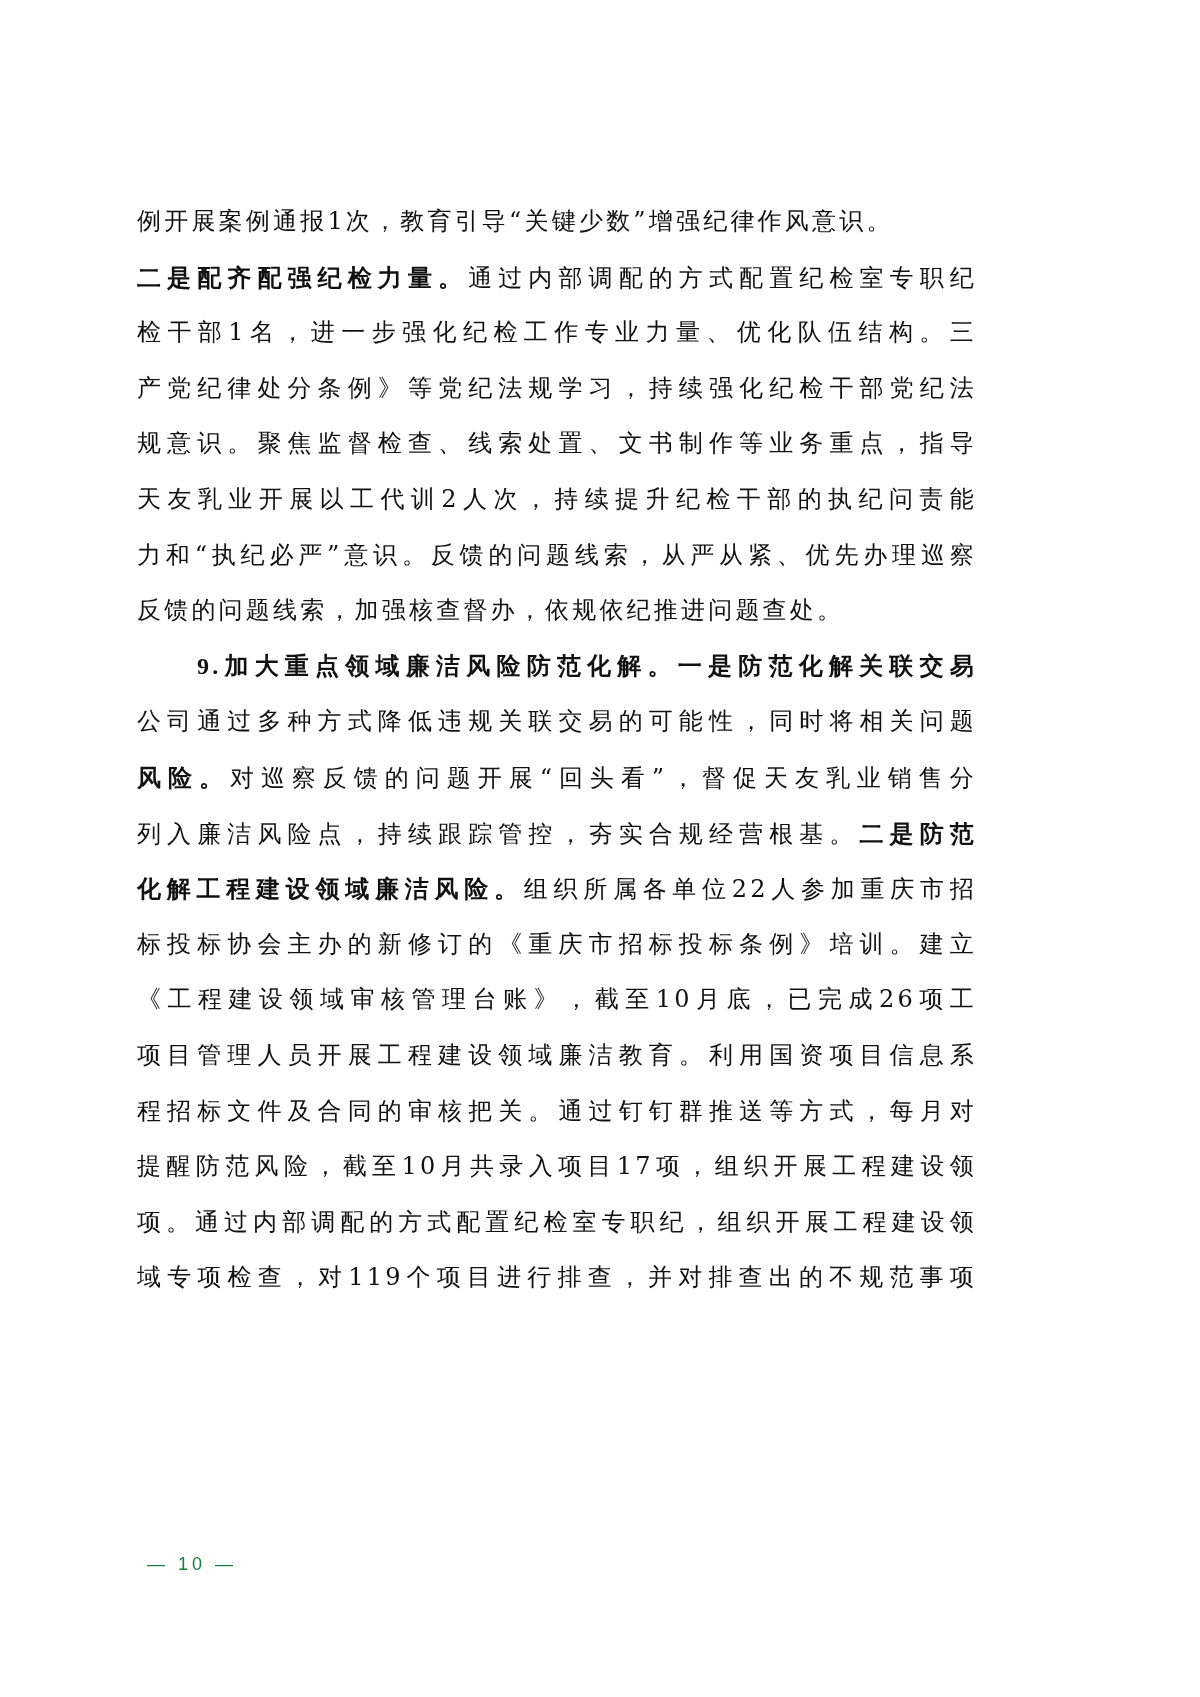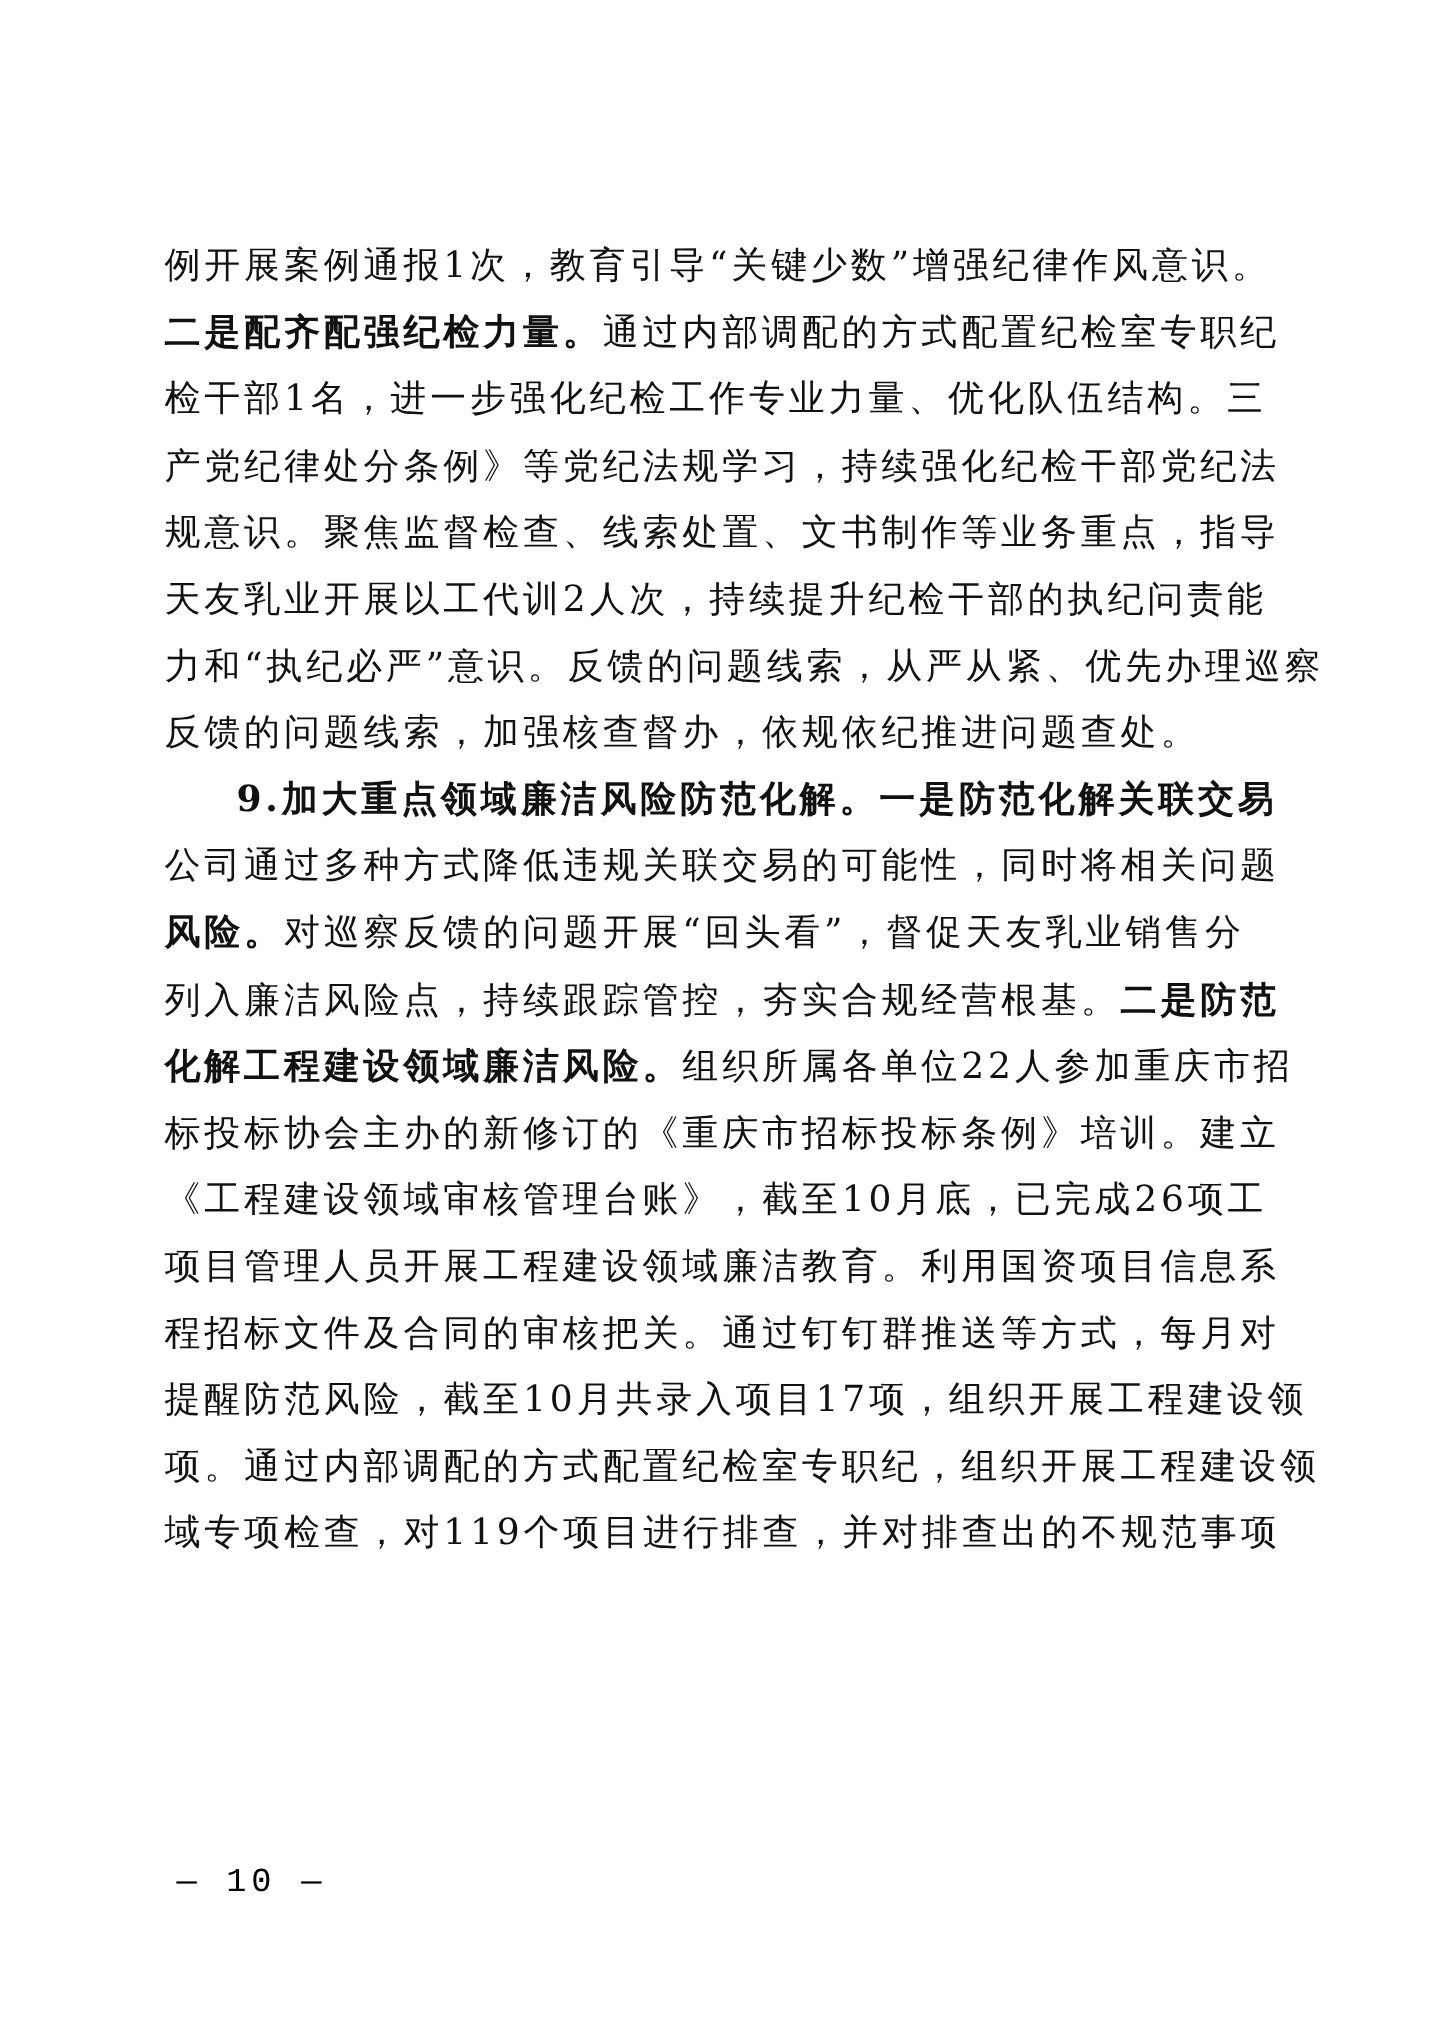--- a/index.html
+++ b/index.html
@@ -25,42 +25,43 @@
     }
     .body-text {
       position: absolute;
       left: 137px;
       top: 194px;
       width: 840px;
     }
     .line {
       height: 55.6px;
       line-height: 55.6px;
-      font-size: 30px;
+      font-size: 24px;
       white-space: nowrap;
       letter-spacing: 3.2px;
       text-align: justify;
       text-align-last: justify;
     }
     .line.last {
       text-align-last: left;
     }
     .line.indent {
       padding-left: 60px;
+      font-family: Liberation Serif, serif;
     }
     .bold {
       font-weight: bold;
     }
     .page-number {
       position: absolute;
       left: 147px;
       top: 1554px;
-      font-size: 28px;
-      font-family: Liberation Mono, monospace;
-      color: #000000;
+      font-size: 18px;
+      font-family: Liberation Sans, sans-serif;
+      color: #15803d;
       letter-spacing: 4px;
     }
   </style>
 </head>
 <body>
 
 <div class="page">
   <div class="body-text" id="body-text">
       <div class="line last"><span>例开展案例通报1次，教育引导“关键少数”增强纪律作风意识。</span></div>
       <div class="line"><span class="bold">二是配齐配强纪检力量。</span><span>通过内部调配的方式配置纪检室专职纪</span></div>

